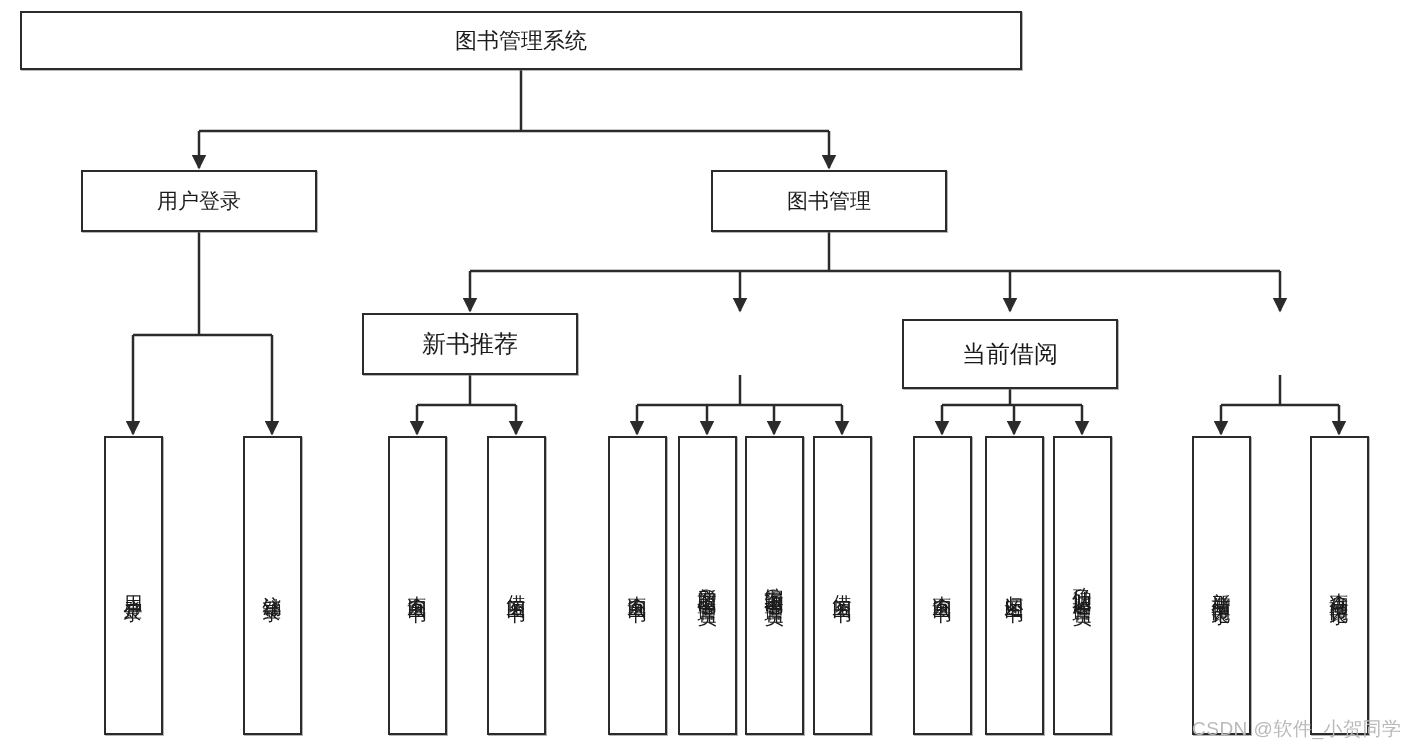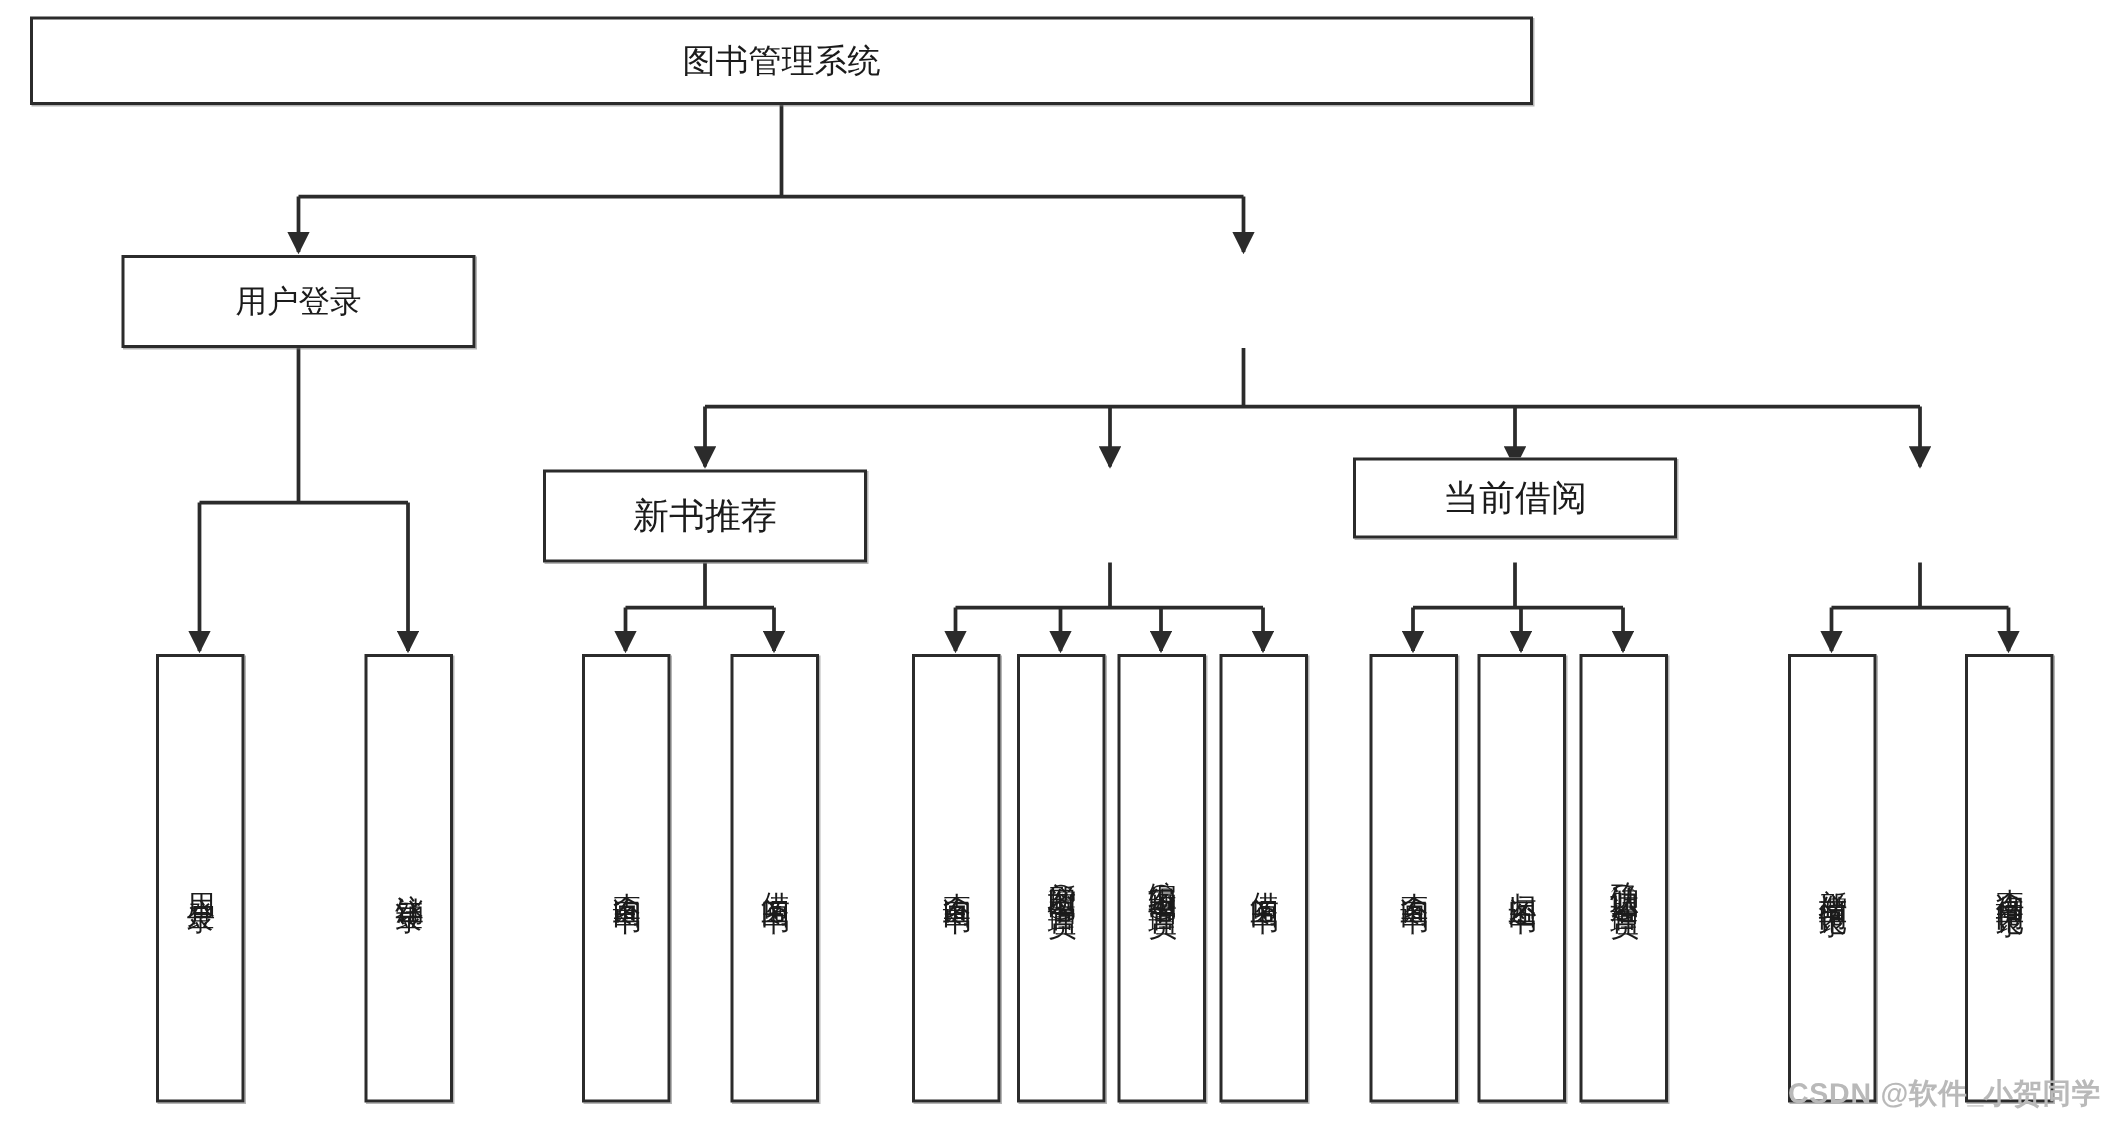--- a/index.html
+++ b/index.html
@@ -57,21 +57,20 @@
     line-height: 1.0;
     white-space: nowrap;
     text-align: center;
   }
   .watermark {
     position: absolute;
     font-size: 19px;
     color: #b9b9b9;
     white-space: nowrap;
     letter-spacing: 0.5px;
-    font-weight: bold;
   }
 </style>
 </head>
 <body>
 
 <div id="canvas">
 
   <svg class="connectors" viewBox="0 0 1405 747" xmlns="http://www.w3.org/2000/svg">
     <defs>
       <marker id="arrow" viewBox="0 0 10 10" refX="9" refY="5" markerWidth="6" markerHeight="6" orient="auto-start-reverse">
@@ -122,25 +121,28 @@
     </g>
   </svg>
 
   <div class="node root" style="left: 20px; top: 11px; width: 1002px; height: 59px;">
     <span>图书管理系统</span>
   </div>
 
   <div class="node level2" style="left: 81px; top: 170px; width: 236px; height: 62px;">
     <span>用户登录</span>
   </div>
+  <div class="node level2" style="left: 711px; top: 170px; width: 236px; height: 62px;">
+    <span>图书管理</span>
+  </div>
 
   <div class="node level3" style="left: 362px; top: 313px; width: 216px; height: 62px;">
     <span>新书推荐</span>
   </div>
-  <div class="node level3" style="left: 902px; top: 305px; width: 216px; height: 54px;">
+  <div class="node level3" style="left: 902px; top: 319px; width: 216px; height: 70px;">
     <span>当前借阅</span>
   </div>
 
   <div class="node leaf" style="left: 104px; top: 436px; width: 59px; height: 299px;">
     <span class="vtext">用户登录</span>
   </div>
   <div class="node leaf" style="left: 243px; top: 436px; width: 59px; height: 299px;">
     <span class="vtext">注销登录</span>
   </div>
   <div class="node leaf" style="left: 388px; top: 436px; width: 59px; height: 299px;">

